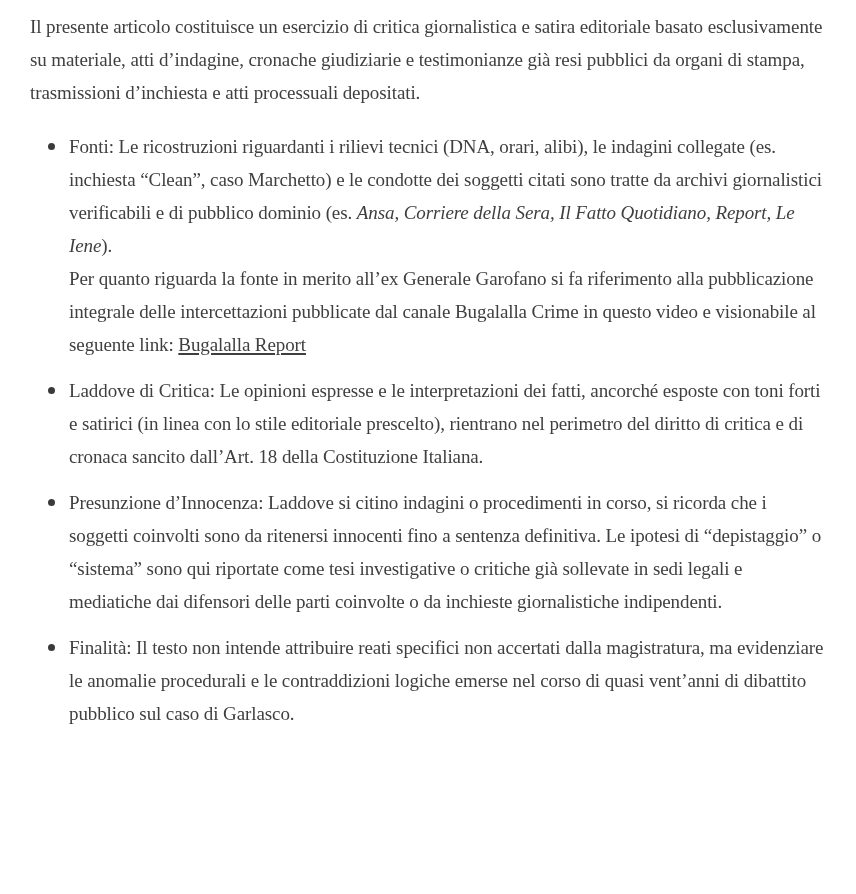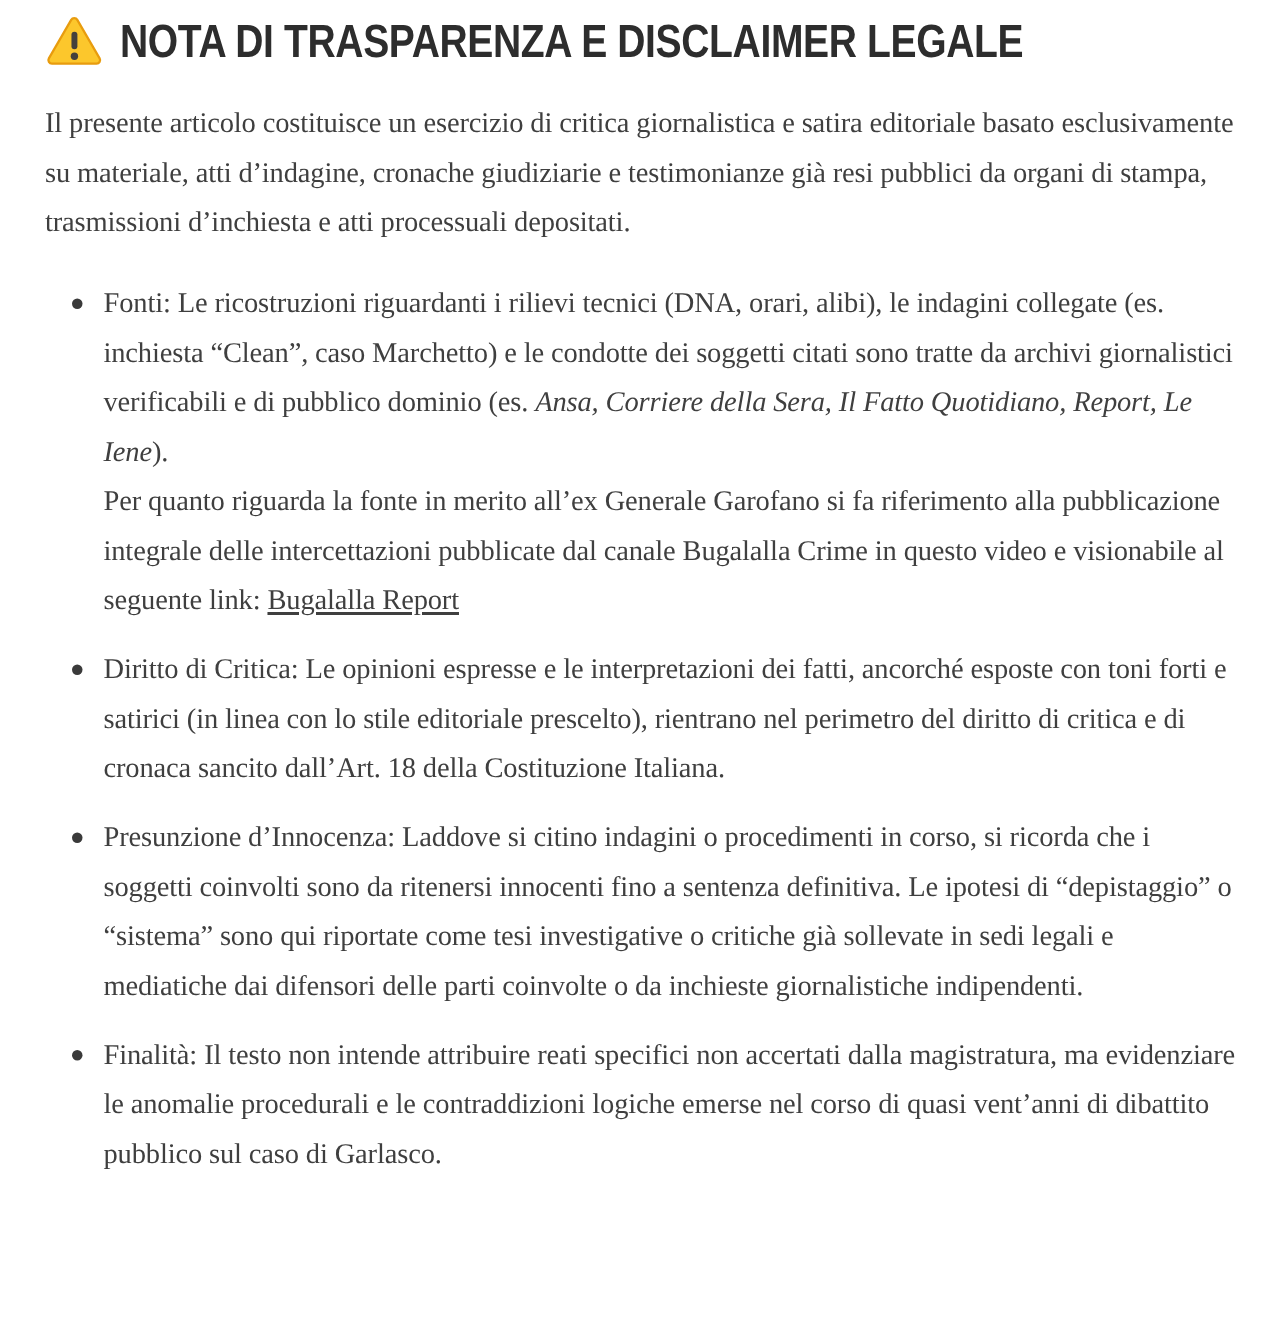--- a/index.html
+++ b/index.html
@@ -41,40 +41,30 @@
     text-decoration: underline;
     text-underline-offset: 2px;
     text-decoration-thickness: 1.5px;
   }
 </style>
 </head>
 <body>
 
 <div class="page">
 
-  <div class="header">
-    <span class="warn">
-      <svg width="39" height="36" viewBox="0 0 64 60" aria-hidden="true">
-        <path d="M28.6 5.4 L3.8 48.2 c-1.5 2.6 0.4 5.8 3.4 5.8 h49.6 c3 0 4.9 -3.2 3.4 -5.8 L35.4 5.4 c-1.5 -2.6 -5.3 -2.6 -6.8 0 Z" fill="#FCC72C" stroke="#E89C0E" stroke-width="2.5" stroke-linejoin="round"></path>
-        <rect x="28.9" y="18.5" width="6.6" height="19.5" rx="3.3" fill="#45413C"></rect>
-        <circle cx="32.2" cy="45.8" r="4.1" fill="#45413C"></circle>
-      </svg>
-    </span>
-    <h1 class="title">NOTA DI TRASPARENZA E DISCLAIMER LEGALE</h1>
-  </div>
 
   <p class="para intro"><span>Il presente articolo costituisce un </span><span class="b">esercizio di critica giornalistica e satira editoriale</span><span> basato esclusivamente su materiale, atti d’indagine, cronache giudiziarie e testimonianze già resi pubblici da organi di stampa, trasmissioni d’inchiesta e atti processuali depositati.</span></p>
 
   <ul class="list">
     <li>
       <div class="para"><span class="b">Fonti</span><span>: Le ricostruzioni riguardanti i rilievi tecnici (DNA, orari, alibi), le indagini collegate (es. inchiesta “Clean”, caso Marchetto) e le condotte dei soggetti citati sono tratte da archivi giornalistici verificabili e di pubblico dominio (es. </span><span class="i">Ansa, Corriere della Sera, Il Fatto Quotidiano, Report, Le Iene</span><span>).</span></div>
       <div class="para"><span>Per quanto riguarda la fonte in merito all’ex Generale Garofano si fa riferimento alla pubblicazione integrale delle intercettazioni pubblicate dal canale Bugalalla Crime in questo video e visionabile al seguente link: </span><a href="#" class="inline-link">Bugalalla Report</a></div>
     </li>
     <li>
-      <div class="para"><span class="b">Diritto di Critica:</span><span> Le opinioni espresse e le interpretazioni dei fatti, ancorché esposte con toni forti e satirici (in linea con lo stile editoriale prescelto), rientrano nel perimetro del </span><span class="b">diritto di critica e di cronaca</span><span> sancito dall’Art. 18 della Costituzione Italiana.</span></div>
+      <div class="para"><span class="b">Laddove di Critica:</span><span> Le opinioni espresse e le interpretazioni dei fatti, ancorché esposte con toni forti e satirici (in linea con lo stile editoriale prescelto), rientrano nel perimetro del </span><span class="b">diritto di critica e di cronaca</span><span> sancito dall’Art. 18 della Costituzione Italiana.</span></div>
     </li>
     <li>
       <div class="para"><span class="b">Presunzione d’Innocenza:</span><span> Laddove si citino indagini o procedimenti in corso, si ricorda che i soggetti coinvolti sono da ritenersi innocenti fino a sentenza definitiva. Le ipotesi di “depistaggio” o “sistema” sono qui riportate come tesi investigative o critiche già sollevate in sedi legali e mediatiche dai difensori delle parti coinvolte o da inchieste giornalistiche indipendenti.</span></div>
     </li>
     <li>
       <div class="para"><span class="b">Finalità:</span><span> Il testo non intende attribuire reati specifici non accertati dalla magistratura, ma evidenziare le </span><span class="b">anomalie procedurali e le contraddizioni logiche</span><span> emerse nel corso di quasi vent’anni di dibattito pubblico sul caso di Garlasco.</span></div>
     </li>
   </ul>
 
 </div>

